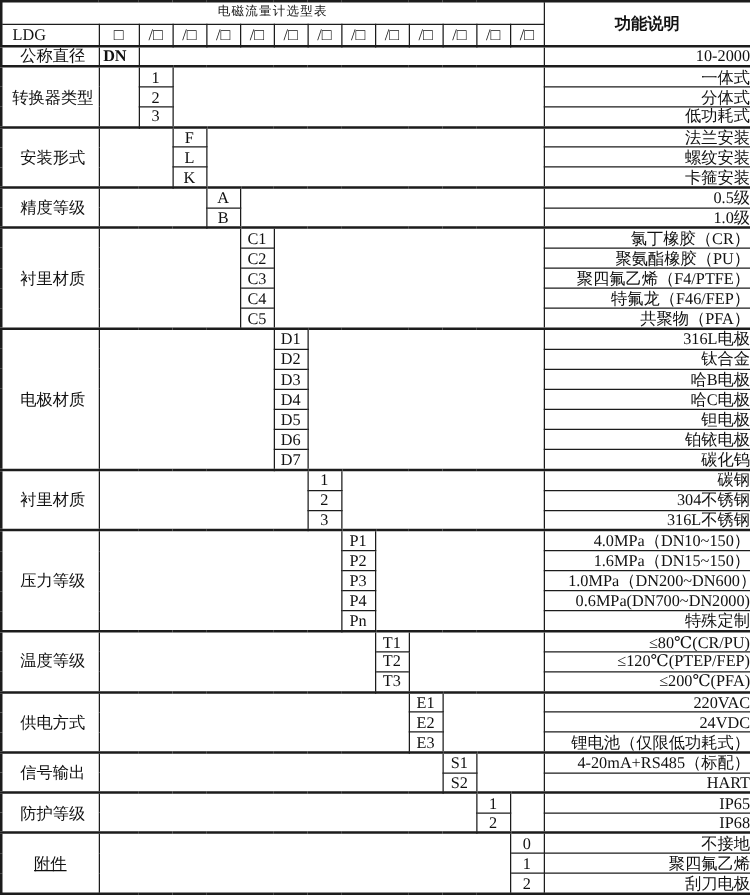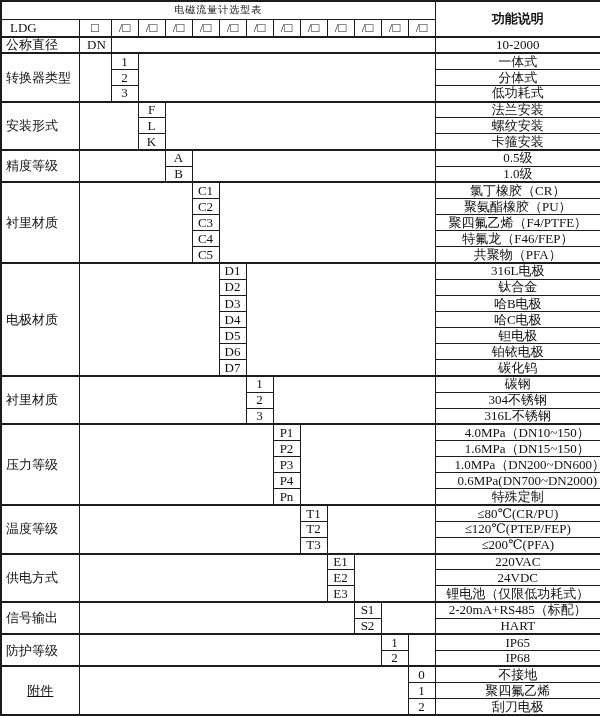--- a/index.html
+++ b/index.html
@@ -17,26 +17,26 @@
     vertical-align:middle;text-align:center;
     line-height:1.05;overflow:hidden;white-space:nowrap;
   }
   tr.title-row{height:18px;}
   tr.model-row{height:18px;}
   tbody tr{height:16px;}
   td.title-cell{font-size:10px;letter-spacing:1px;}
   td.func-header{font-size:13px;font-weight:bold;}
   td.model-prefix{text-align:left;padding-left:8px;}
   td.box{font-size:13px;}
-  td.label{text-align:left;padding-left:4px;}
+  td.label{text-align:center;padding-left:4px;}
   td.label.center{text-align:center;padding-left:0;text-decoration:underline;}
   td.code{text-align:center;}
-  td.code.left{text-align:center;padding-left:3px;}
-  td.desc{text-align:center;}
-  td.desc.left{text-align:center;padding-left:19px;}
+  td.code.left{text-align:left;padding-left:3px;font-weight:bold;}
+  td.desc{text-align:right;}
+  td.desc.left{text-align:right;padding-left:19px;}
   tr.group-start td{border-top:2px solid #1c1c1c;}
 </style>
 </head>
 <body>
 
 <table>
   <colgroup id="cols">
       <col style="width: 78px;">
       <col style="width: 32px;">
       <col style="width: 27px;">
@@ -245,21 +245,21 @@
       </tr>
       <tr>
         <td class="code">E3</td>
         <td class="desc">锂电池（仅限低功耗式）</td>
       </tr>
       <tr class="group-start">
         <td class="label" rowspan="2">信号输出</td>
         <td class="empty" rowspan="2" colspan="10"></td>
         <td class="code">S1</td>
         <td class="empty" rowspan="2" colspan="2"></td>
-        <td class="desc">2-20mA+RS485（标配）</td>
+        <td class="desc">4-20mA+RS485（标配）</td>
       </tr>
       <tr>
         <td class="code">S2</td>
         <td class="desc">HART</td>
       </tr>
       <tr class="group-start">
         <td class="label" rowspan="2">防护等级</td>
         <td class="empty" rowspan="2" colspan="11"></td>
         <td class="code">1</td>
         <td class="empty" rowspan="2" colspan="1"></td>

